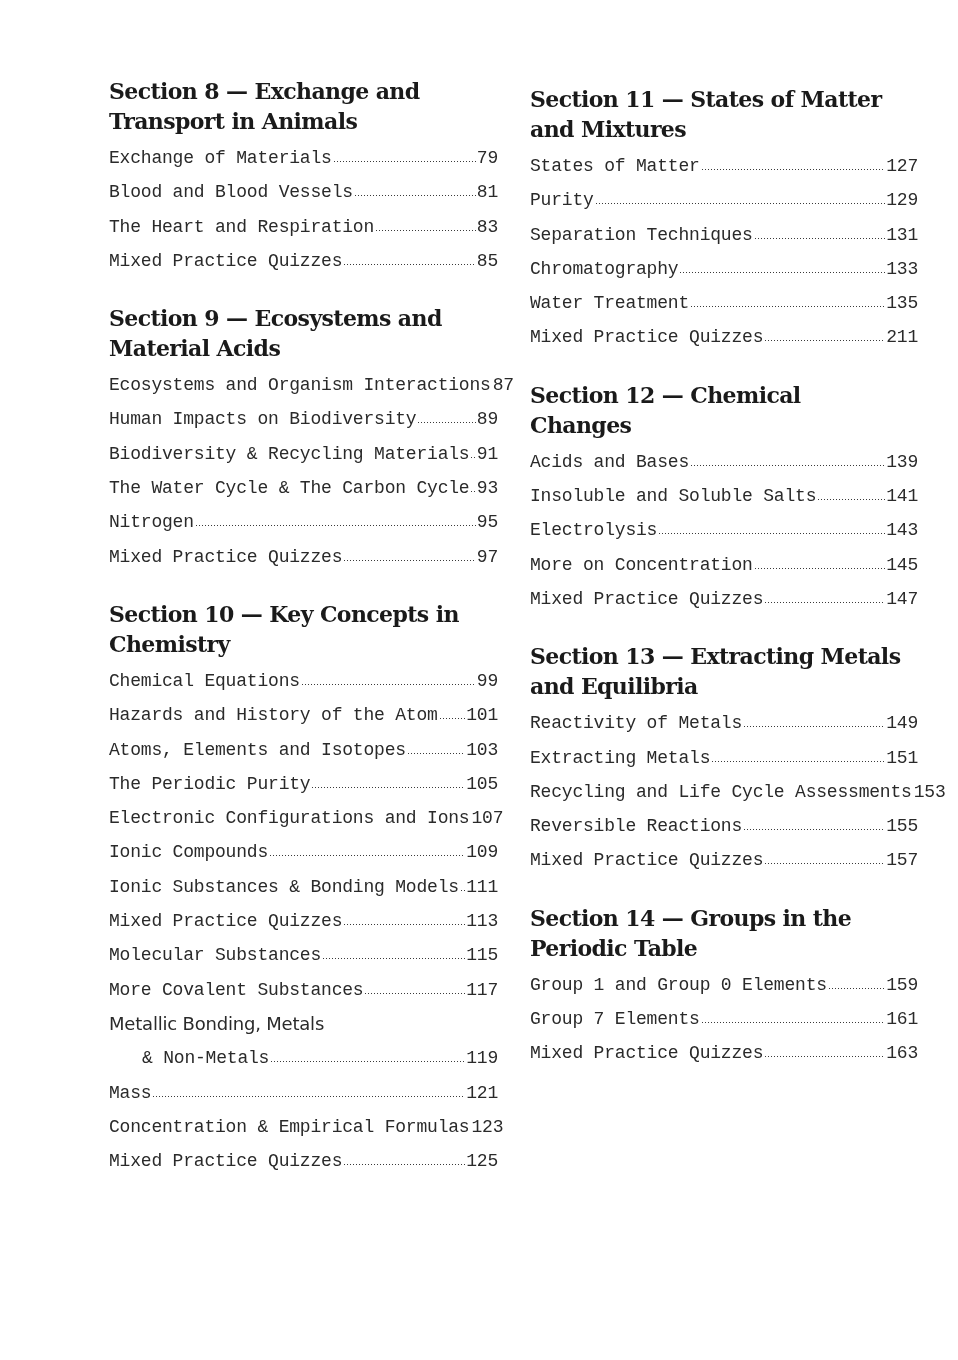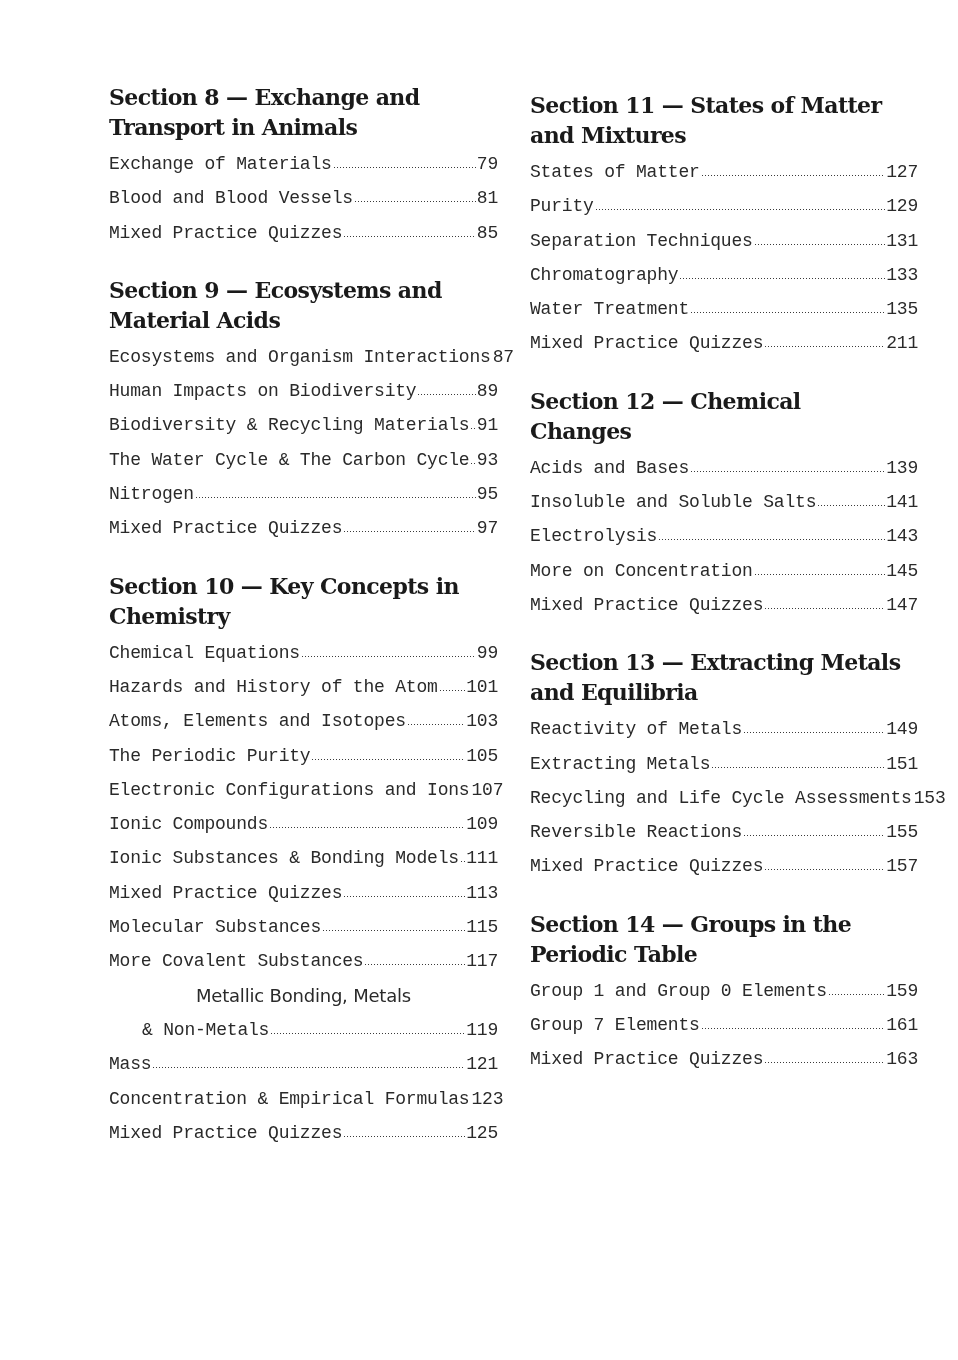--- a/index.html
+++ b/index.html
@@ -9,21 +9,21 @@
     }
     body {
       width: 958px;
       height: 1360px;
       position: relative;
       overflow: hidden;
       color: #1e1e1e;
     }
     .column {
       position: absolute;
-      top: 82px;
+      top: 76px;
     }
     .col-left { left: 109px; width: 389px; }
     .col-right { left: 530px; width: 388px; margin-top: 8px; }
 
     .section { margin: 0 0 25px 0; }
 
     .section-title {
       font-family: "DejaVu Serif", serif;
       font-weight: bold;
       font-size: 22px;
@@ -67,21 +67,20 @@
     }
     .entry-cont {
       display: block;
       height: 34.3px;
       line-height: 34.3px;
       font-family: "DejaVu Sans", sans-serif;
       font-size: 18px;
       letter-spacing: -0.2px;
       color: #2a2a2a;
       white-space: nowrap;
-      text-align: center;
     }
     .indent { padding-left: 33px; }
   </style>
 </head>
 <body>
 
 <div class="column col-left">
 
   <div class="section">
     <div class="section-title">
@@ -92,20 +91,25 @@
         <span class="label">Exchange of Materials</span>
         <span class="dots"></span>
         <span class="page">79</span>
       </div>
     <div class="entry">
         <span class="label">Blood and Blood Vessels</span>
         <span class="dots"></span>
         <span class="page">81</span>
       </div>
     <div class="entry">
+        <span class="label">The Heart and Respiration</span>
+        <span class="dots"></span>
+        <span class="page">83</span>
+      </div>
+    <div class="entry">
         <span class="label">Mixed Practice Quizzes</span>
         <span class="dots"></span>
         <span class="page">85</span>
       </div>
   </div>
 
   <div class="section">
     <div class="section-title">
       <div>Section 9 — Ecosystems and</div>
       <div>Material Acids</div>

